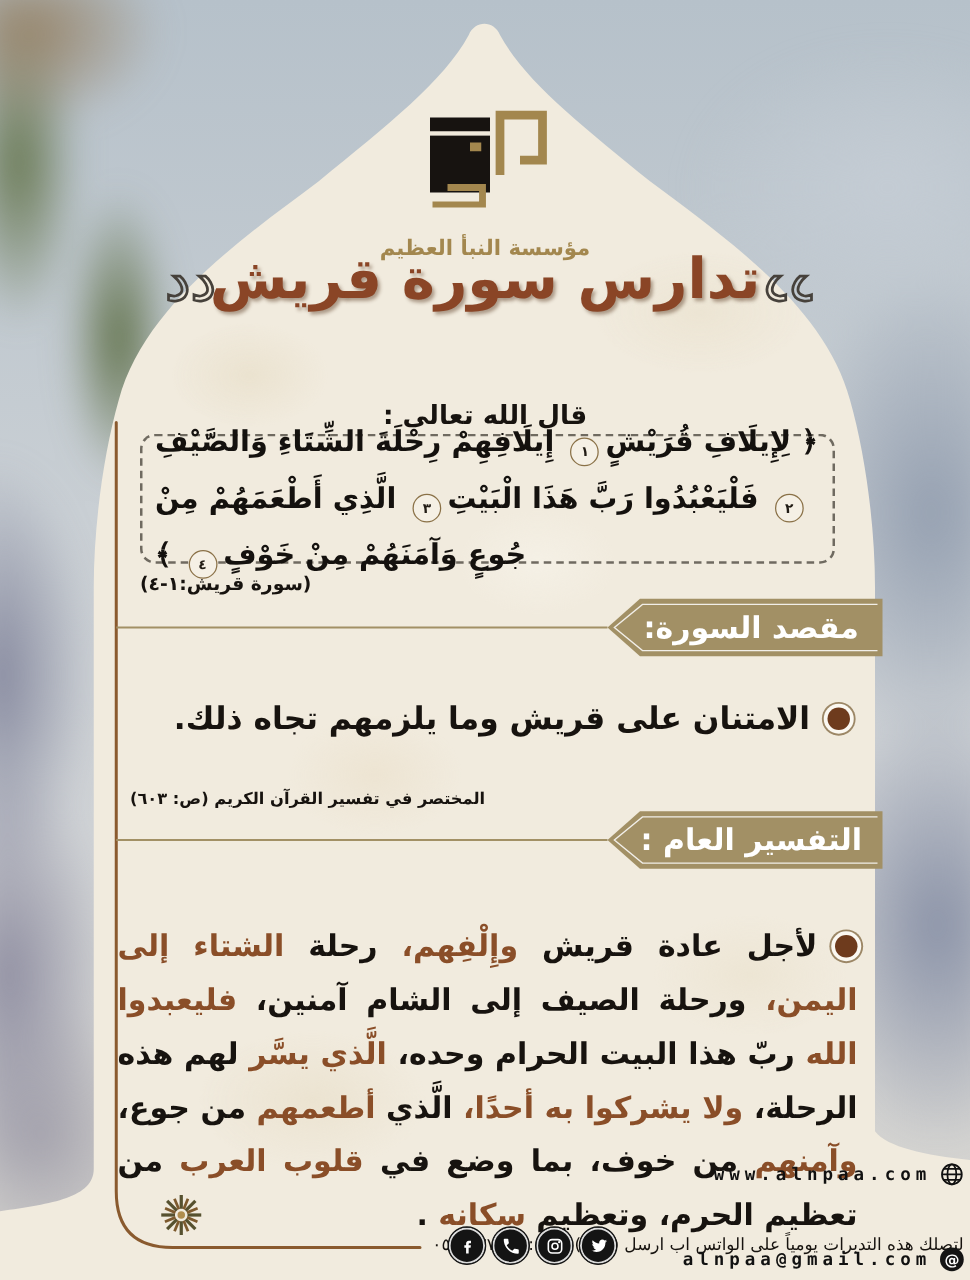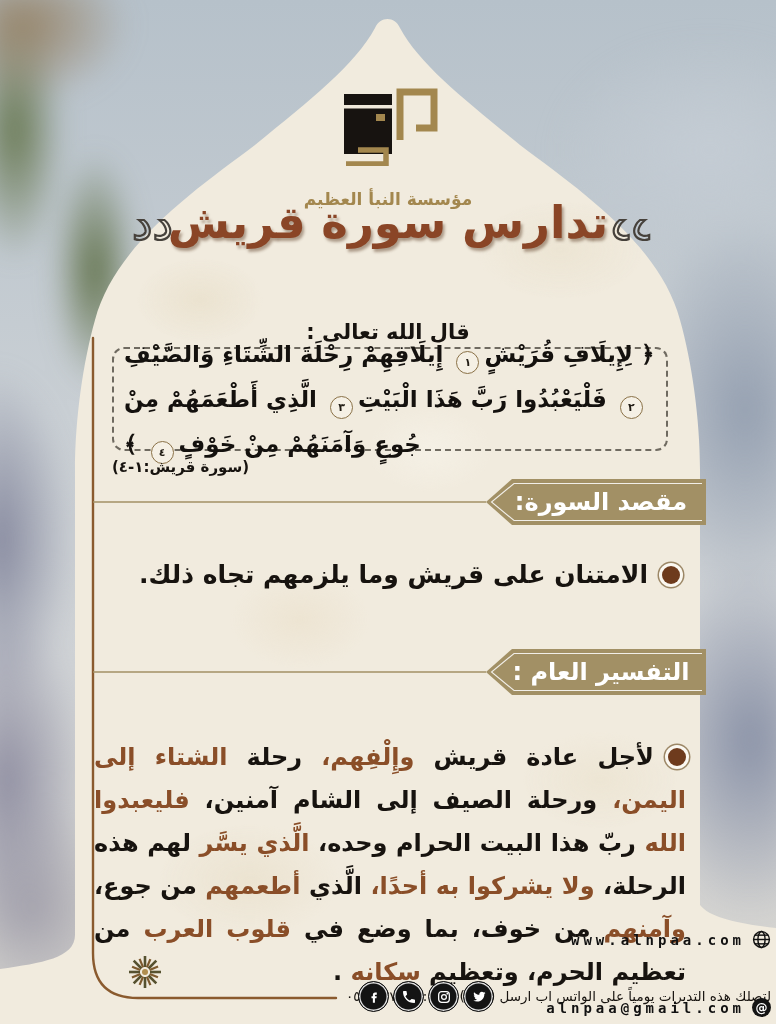--- a/index.html
+++ b/index.html
@@ -131,20 +131,21 @@
       <span>الَّذِي أَطْعَمَهُمْ مِنْ جُوعٍ وَآمَنَهُمْ مِنْ خَوْفٍ</span><span class="ayah-num">٤</span>
       <span>﴾</span>
     </p>
   </div>
   <div class="abs verse-ref rtl">(سورة قريش:١-٤)</div>
 
   <div class="abs purpose-point rtl">
     <span class="donut"></span><span>الامتنان على قريش وما يلزمهم تجاه ذلك.</span>
   </div>
   <div class="abs ribbon-label r1 rtl">مقصد السورة:</div>
+  <div class="abs citation c1 rtl">المختصر في تفسير القرآن الكريم (ص: ٦٠٣)</div>
 
   <div class="abs ribbon-label r2 rtl">التفسير العام :</div>
   <p class="abs tafsir rtl"><span class="donut"></span><span>لأجل عادة قريش </span><span class="hl">وإِلْفِهم، </span><span>رحلة </span><span class="hl">الشتاء إلى اليمن، </span><span>ورحلة الصيف إلى الشام آمنين، </span><span class="hl">فليعبدوا الله </span><span>ربّ هذا البيت الحرام وحده، </span><span class="hl">الَّذي يسَّر </span><span>لهم هذه الرحلة، </span><span class="hl">ولا يشركوا به أحدًا، </span><span>الَّذي </span><span class="hl">أطعمهم </span><span>من جوع، </span><span class="hl">وآمنهم </span><span>من خوف، بما وضع في </span><span class="hl">قلوب العرب </span><span>من تعظيم الحرم، وتعظيم </span><span class="hl">سكانه</span><span> .</span></p>
 
   <div class="abs f-subscribe rtl">لتصلك هذه التدبرات يومياً على الواتس اب ارسل ( ش ) على : ٠٥٥٠٤٢٧٣٠٤</div>
   <div class="abs f-row web">
     <svg width="19" height="19" viewBox="0 0 24 24">
       <g fill="none" stroke="#111" stroke-width="1.8">
         <circle cx="12" cy="12" r="10"></circle>
         <ellipse cx="12" cy="12" rx="4.5" ry="10"></ellipse>

